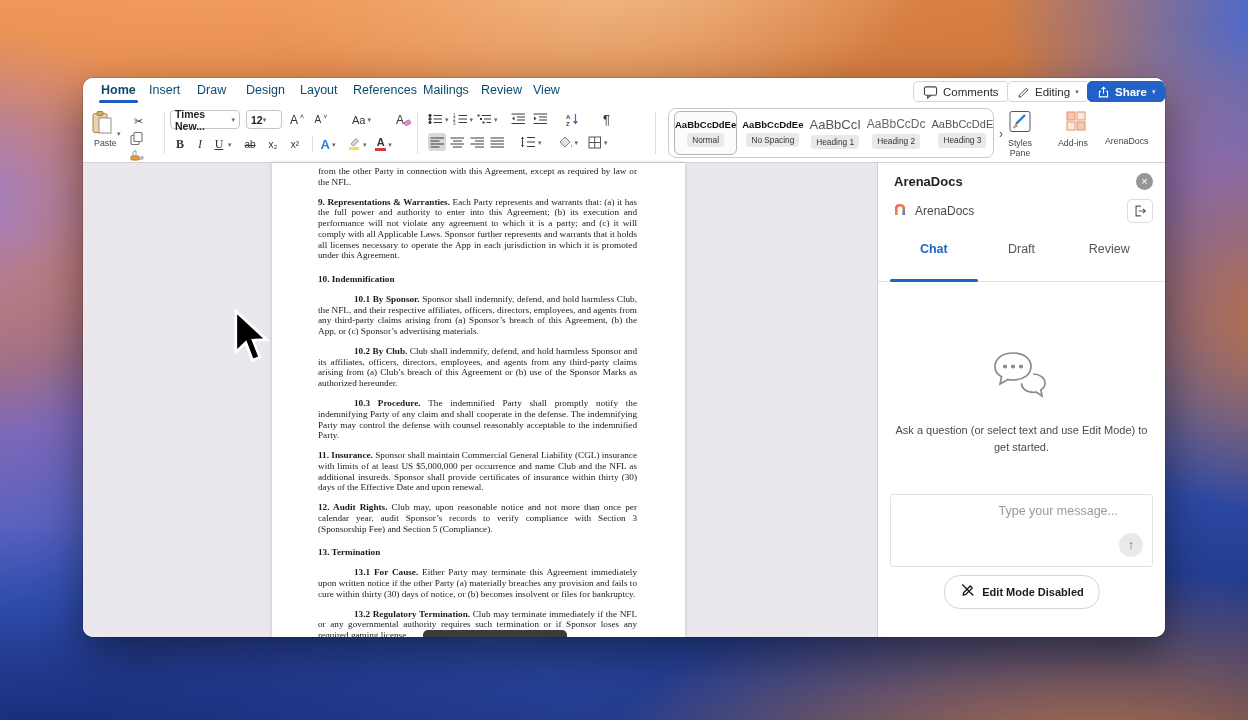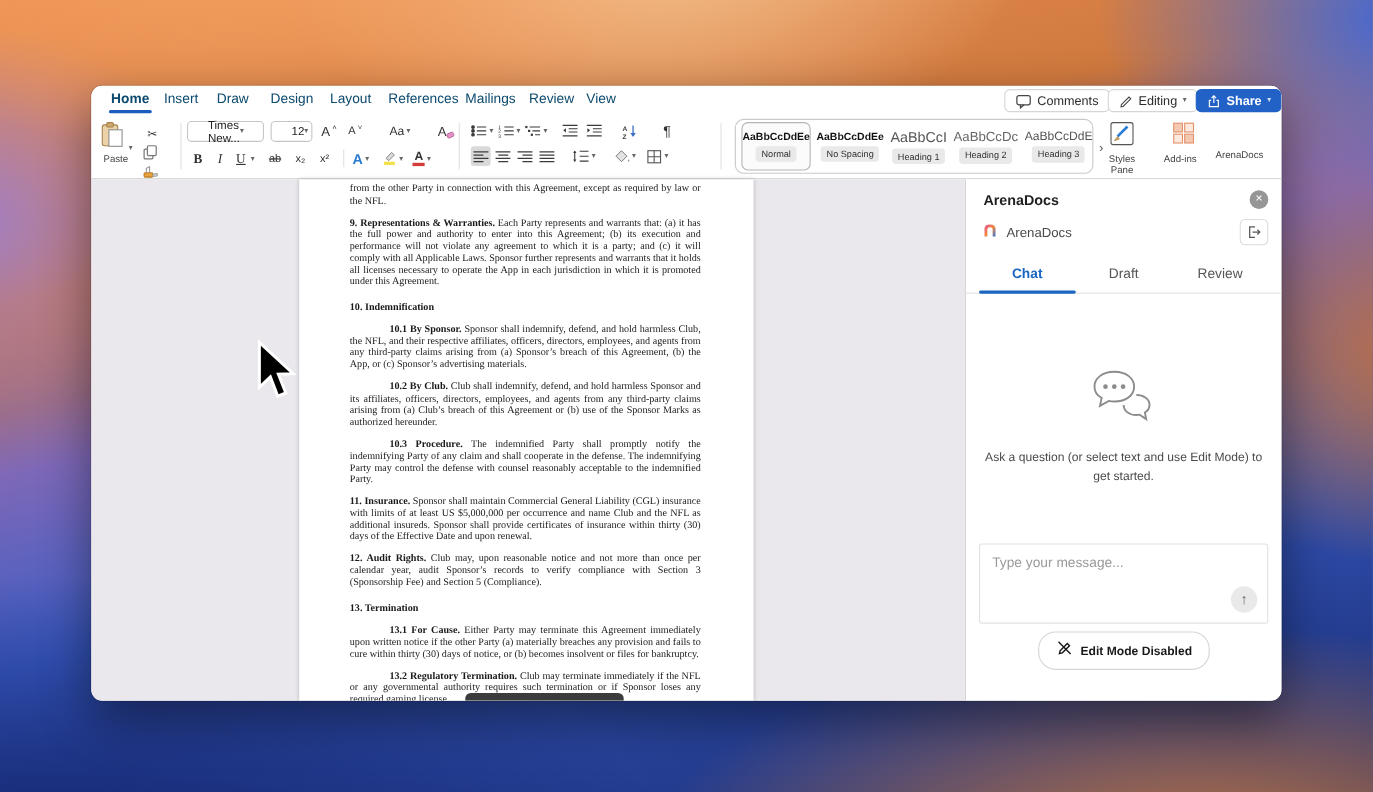--- a/index.html
+++ b/index.html
@@ -38,21 +38,21 @@
   
   .toolbar{ position:relative; height:58px; background:#fff; border-bottom:1px solid #d2d2d2; font-size:11px; color:#333; }
   .vsep{ position:absolute; top:7px; width:1px; height:42px; background:#e0e0e0; }
   .tbtn{ display:inline-flex; align-items:center; justify-content:center; gap:2px; height:18px; min-width:18px; border-radius:3px; }
   .tbtn.activebg{ background:#d9d9d9; }
   .glyphB{ font-weight:700; font-family:"Liberation Serif",serif; font-size:12px; }
   .glyphI{ font-style:italic; font-family:"Liberation Serif",serif; font-size:12px; }
   .glyphU{ text-decoration:underline; font-family:"Liberation Serif",serif; font-size:12px; }
   .glyphS{ text-decoration:line-through; font-size:10px; }
   .small-label{ font-size:8.8px; color:#444; text-align:center; line-height:1.15; }
-  .combo{ display:flex; align-items:center; border:1px solid #c6c6c6; border-radius:4px; background:#fff; padding:0 18px; height:19px; font-size:10.5px; color:#222; }
+  .combo{ display:flex; align-items:center; border:1px solid #c6c6c6; border-radius:4px; background:#fff; padding:0 4px; height:19px; font-size:10.5px; color:#222;font-weight:bold; }
   .clipgroup{ position:absolute; left:7px; top:5px; width:74px; }
   .fontgroup{ position:absolute; left:87px; top:5px; }
   .paragroup{ position:absolute; left:345px; top:5px; }
   .trow{ display:flex; align-items:center; }
   .stylesbox{ position:absolute; left:585px; top:3px; width:326px; height:50px; border:1px solid #c9c9c9; border-radius:8px; background:#fff; display:flex; align-items:center; padding:0 5px; gap:4px; }
   .styleitem{ flex:1; height:44px; display:flex; flex-direction:column; align-items:center; justify-content:center; gap:3px; border-radius:6px; border:1px solid transparent; }
   .styleitem.selected{ border-color:#b5b5b5; background:#fbfbfb; }
   .stylesample{ font-size:9.5px; font-weight:600; color:#111; white-space:nowrap; }
   .stylesample.h1{ font-size:13px; font-weight:400; color:#555; }
   .stylesample.h2{ font-size:12px; font-weight:400; color:#666; }
@@ -68,27 +68,27 @@
   .ind{ text-indent:36px; }
   
   .pane{ width:288px; height:100%; background:#fff; border-left:1px solid #d0cdd2; position:relative; font-family:"Liberation Sans",sans-serif; }
   .pane-titlerow{ display:flex; align-items:center; justify-content:space-between; padding:10px 12px 4px 16px; }
   .pane-title{ font-size:13px; font-weight:700; color:#1f1f1f; }
   .closebtn{ width:17px; height:17px; border-radius:50%; background:#969696; color:#fff; font-size:11px; line-height:16px; text-align:center; }
   .brandrow{ display:flex; align-items:center; padding:5px 12px 10px 14px; }
   .brandname{ font-size:12px; color:#4a4a4a; margin-left:7px; flex:1; }
   .signout{ width:26px; height:24px; border:1px solid #dcdcdc; border-radius:5px; display:flex; align-items:center; justify-content:center; }
   .ptabs{ display:flex; padding:0 12px; border-bottom:1px solid #e3e3e3; }
-  .ptab{ flex:1; text-align:center; font-size:12.5px; color:#555; padding:9px 0 10px; position:relative; }
+  .ptab{ flex:1; text-align:center; font-size:12.5px; color:#555; padding:9px 0 25px; position:relative; }
   .ptab.active{ color:#1a66c2; font-weight:700; }
   .ptab.active::after{ content:""; position:absolute; left:0; right:0; bottom:-1px; height:3px; background:#1a66c2; border-radius:2px; }
   .emptystate{ margin-top:68px; text-align:center; }
   .emptycaption{ margin:16px auto 0; width:254px; font-size:11px; color:#4a4a4a; line-height:1.5; }
   .inputbox{ position:absolute; left:12px; right:12px; bottom:70px; height:73px; border:1px solid #e2e2e2; border-radius:3px; background:#fff; }
-  .inputbox textarea{ width:100%; height:100%; border:none; outline:none; resize:none; padding:9px 34px 9px 11px; font-family:"Liberation Sans",sans-serif; font-size:12.5px; color:#333; background:transparent; }
+  .inputbox textarea{ width:100%; height:100%; border:none; outline:none; resize:none; padding:9px 34px 9px 11px; font-family:"Liberation Sans",sans-serif; font-size:12.5px; color:#333; background:transparent;text-align:right; }
   .inputbox textarea::placeholder{ color:#9a9a9a; }
   .sendbtn{ position:absolute; right:9px; bottom:9px; width:24px; height:24px; border-radius:50%; background:#e9e9e9; color:#6b6b6b; font-size:13px; text-align:center; line-height:23px; }
   .editpill{ position:absolute; left:50%; transform:translateX(-50%); bottom:28px; display:flex; align-items:center; gap:7px; border:1px solid #d5d5d5; border-radius:16px; padding:6px 15px; background:#fff; white-space:nowrap; }
   .editpill .lbl{ font-size:11px; font-weight:700; color:#1a1a1a; }
   
   .dockpeek{ position:absolute; left:340px; bottom:0; width:144px; height:7px; background:#3c3c3c; border-radius:5px 5px 0 0; }
   .cursor{ position:absolute; left:233px; top:310px; z-index:50; pointer-events:none; }
   .icontxt{ color:#3a3a3a; }
   svg{ overflow:visible; }
 </style>

